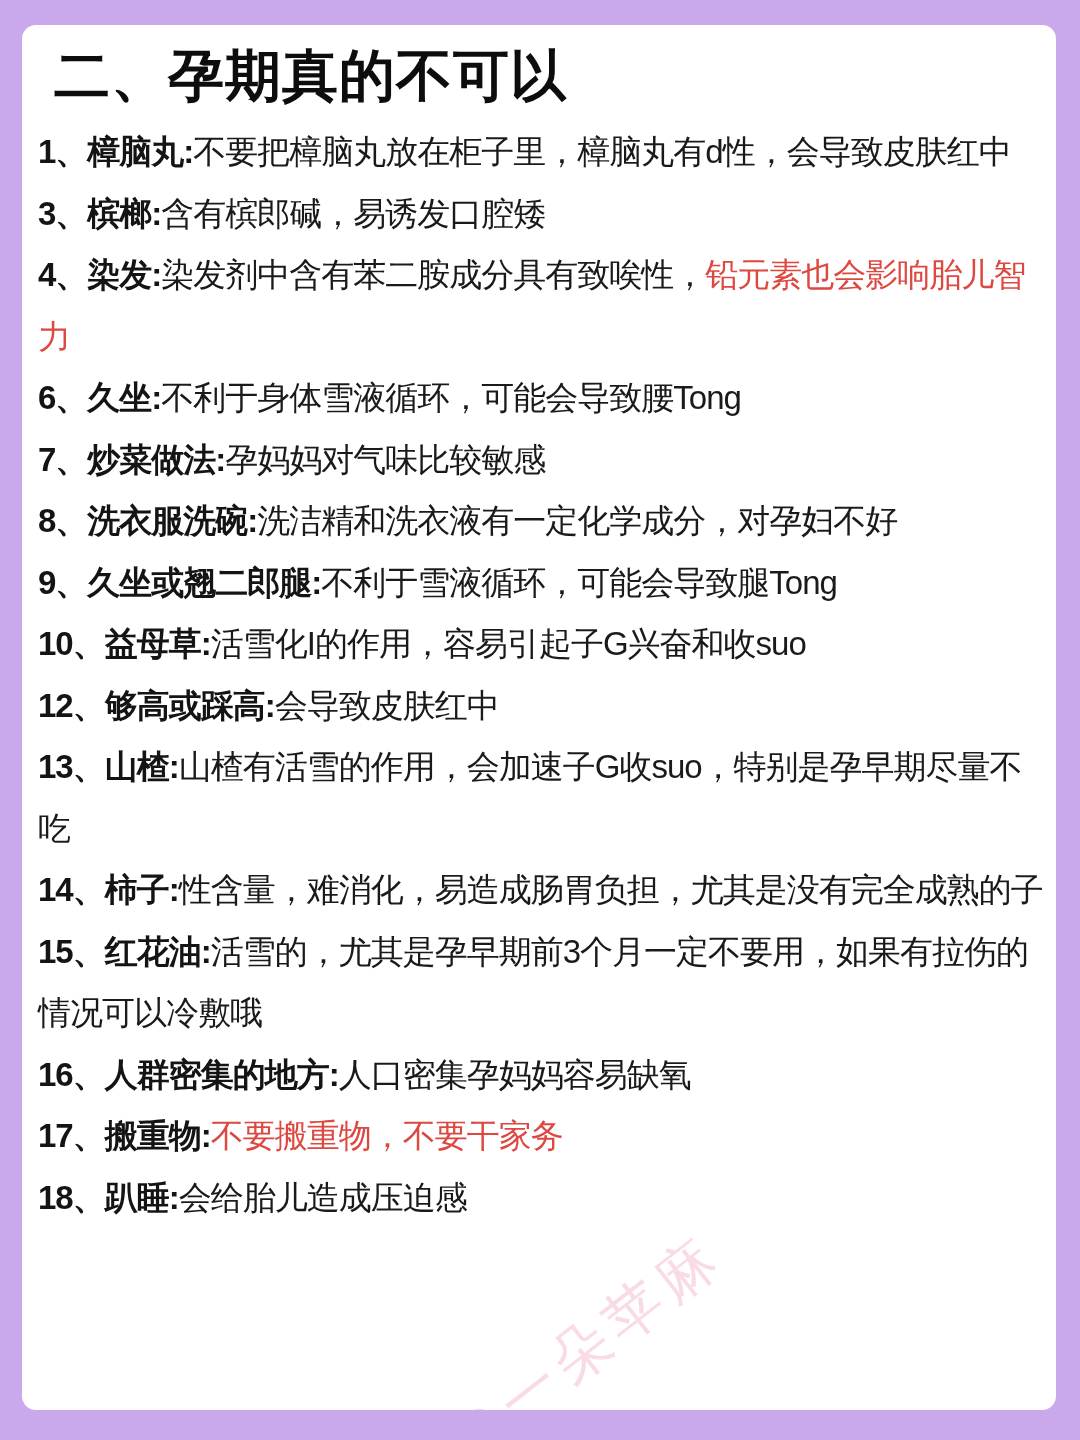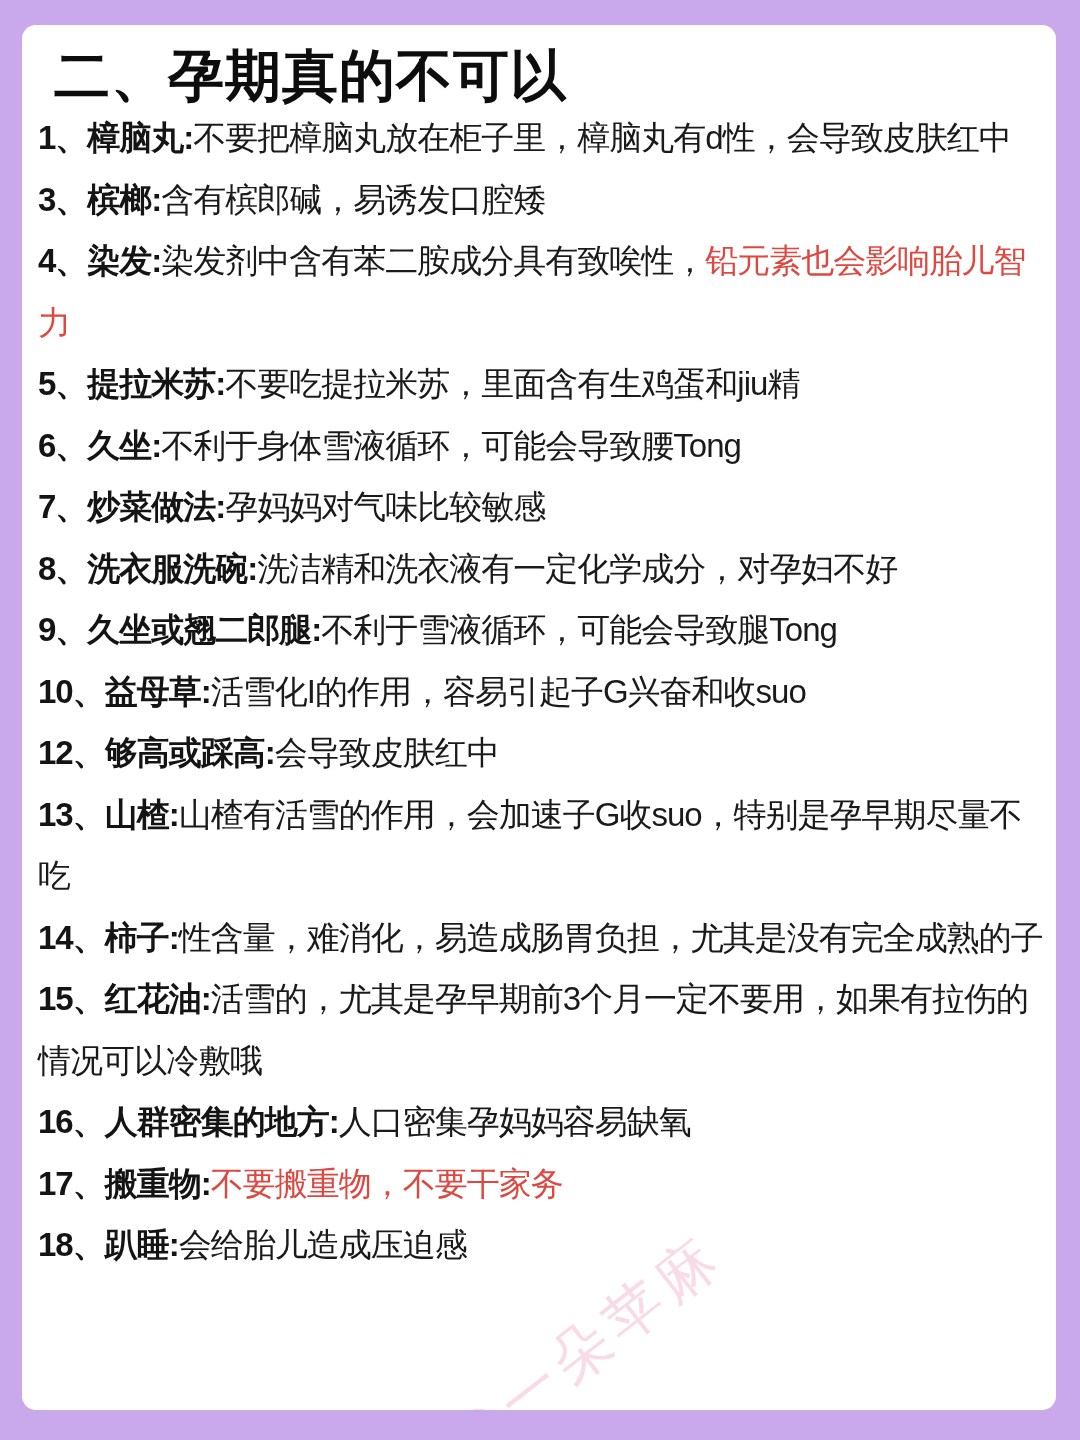--- a/index.html
+++ b/index.html
@@ -19,21 +19,21 @@
     left: 22px; right: 24px; top: 25px; bottom: 30px;
     background: #ffffff;
     border-radius: 14px;
     overflow: hidden;
   }
   .content {
     position: absolute;
     left: 16px; right: 8px; top: 14px;
   }
   .page-title {
-    margin: 6px 0 0 16px;
+    margin: 6px 0 14px 16px;
     font-size: 56px;
     font-weight: 900;
     color: #0d0d0d;
     letter-spacing: 1px;
     line-height: 62px;
   }
   .list { }
   .item {
     font-size: 33px;
     line-height: 61.5px;
@@ -61,21 +61,20 @@
 <body>
 
 <div class="frame">
   <div class="card">
     <div class="content">
       <h1 class="page-title">二、孕期真的不可以</h1>
       <div class="list" id="list">
           <div class="item"><span class="num">1、</span><span class="kw">樟脑丸:</span><span class="txt">不要把樟脑丸放在柜子里，樟脑丸有d性，会导致皮肤红中</span><span class="red"></span></div>
           <div class="item"><span class="num">3、</span><span class="kw">槟榔:</span><span class="txt">含有槟郎碱，易诱发口腔矮</span><span class="red"></span></div>
           <div class="item"><span class="num">4、</span><span class="kw">染发:</span><span class="txt">染发剂中含有苯二胺成分具有致唉性，</span><span class="red">铅元素也会影响胎儿智力</span></div>
-          <div class="item"><span class="num">5、</span><span class="kw">提拉米苏:</span><span class="txt">不要吃提拉米苏，里面含有生鸡蛋和jiu精</span><span class="red"></span></div>
           <div class="item"><span class="num">6、</span><span class="kw">久坐:</span><span class="txt">不利于身体雪液循环，可能会导致腰Tong</span><span class="red"></span></div>
           <div class="item"><span class="num">7、</span><span class="kw">炒菜做法:</span><span class="txt">孕妈妈对气味比较敏感</span><span class="red"></span></div>
           <div class="item"><span class="num">8、</span><span class="kw">洗衣服洗碗:</span><span class="txt">洗洁精和洗衣液有一定化学成分，对孕妇不好</span><span class="red"></span></div>
           <div class="item"><span class="num">9、</span><span class="kw">久坐或翘二郎腿:</span><span class="txt">不利于雪液循环，可能会导致腿Tong</span><span class="red"></span></div>
           <div class="item"><span class="num">10、</span><span class="kw">益母草:</span><span class="txt">活雪化I的作用，容易引起子G兴奋和收suo</span><span class="red"></span></div>
           <div class="item"><span class="num">12、</span><span class="kw">够高或踩高:</span><span class="txt">会导致皮肤红中</span><span class="red"></span></div>
           <div class="item"><span class="num">13、</span><span class="kw">山楂:</span><span class="txt">山楂有活雪的作用，会加速子G收suo，特别是孕早期尽量不吃</span><span class="red"></span></div>
           <div class="item"><span class="num">14、</span><span class="kw">柿子:</span><span class="txt">性含量，难消化，易造成肠胃负担，尤其是没有完全成熟的子</span><span class="red"></span></div>
           <div class="item"><span class="num">15、</span><span class="kw">红花油:</span><span class="txt">活雪的，尤其是孕早期前3个月一定不要用，如果有拉伤的情况可以冷敷哦</span><span class="red"></span></div>
           <div class="item"><span class="num">16、</span><span class="kw">人群密集的地方:</span><span class="txt">人口密集孕妈妈容易缺氧</span><span class="red"></span></div>

